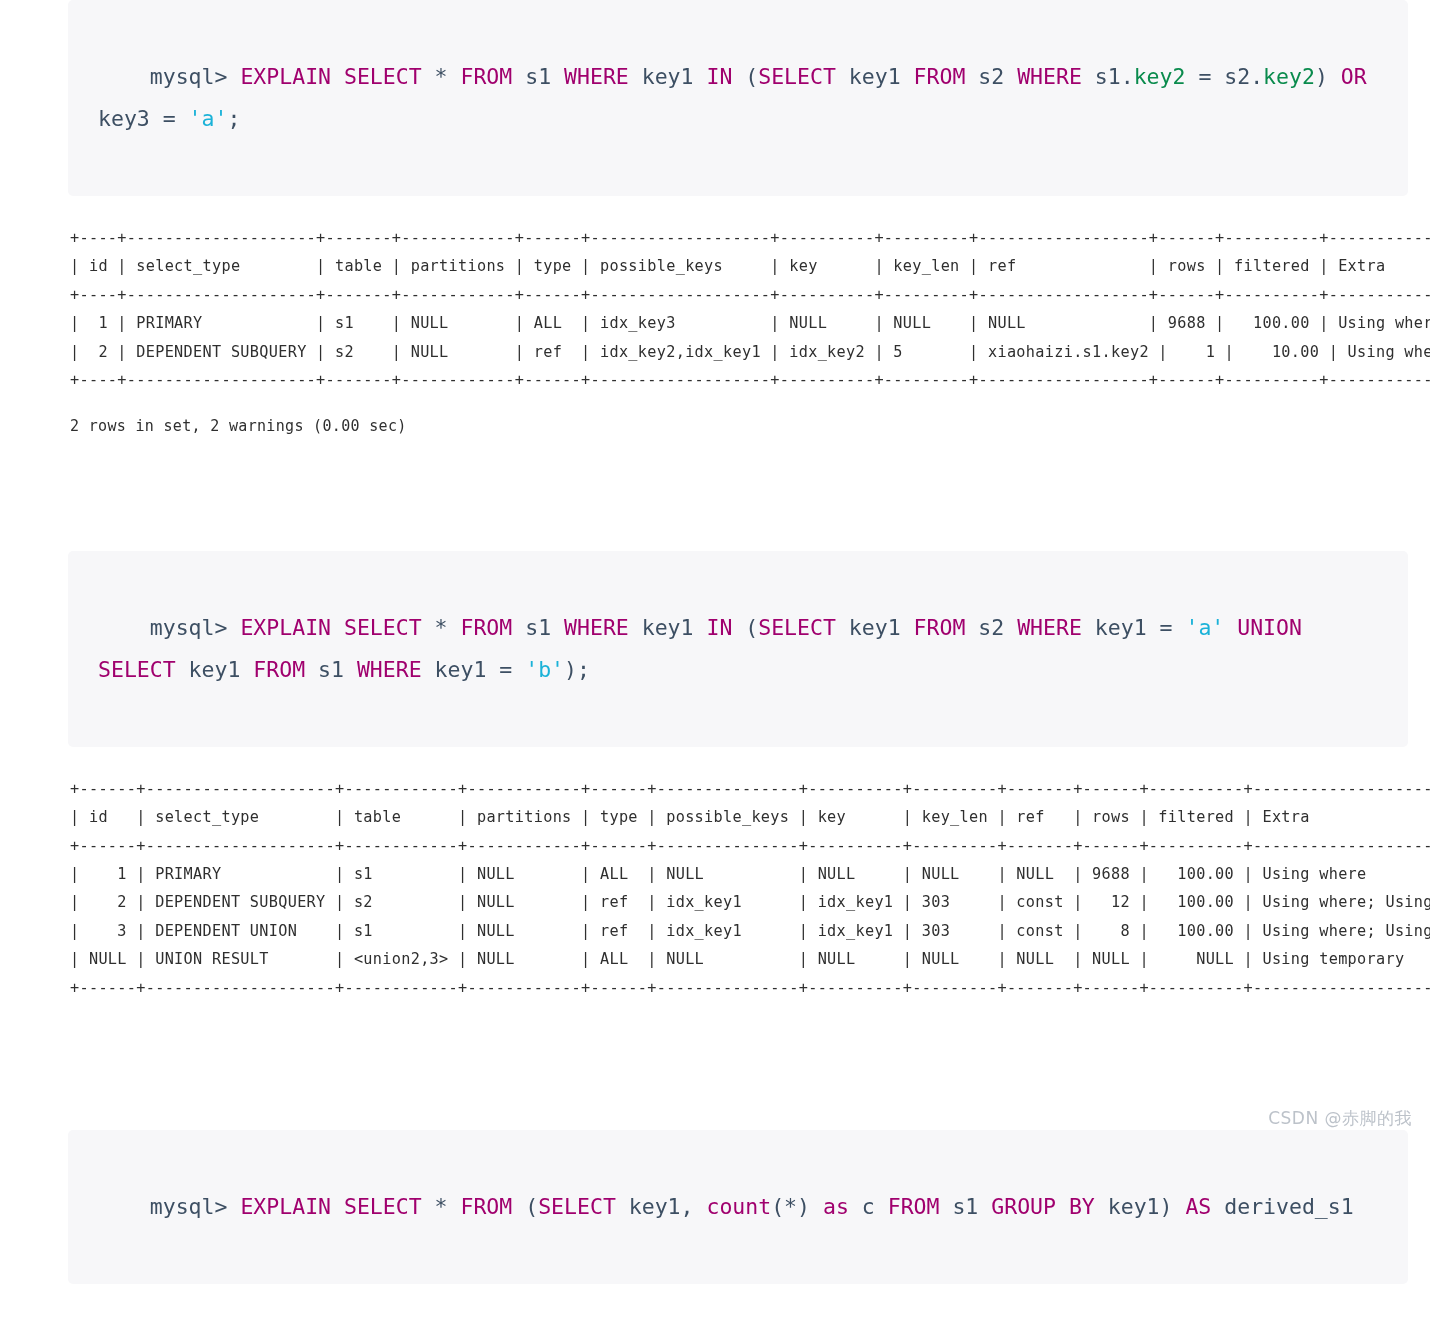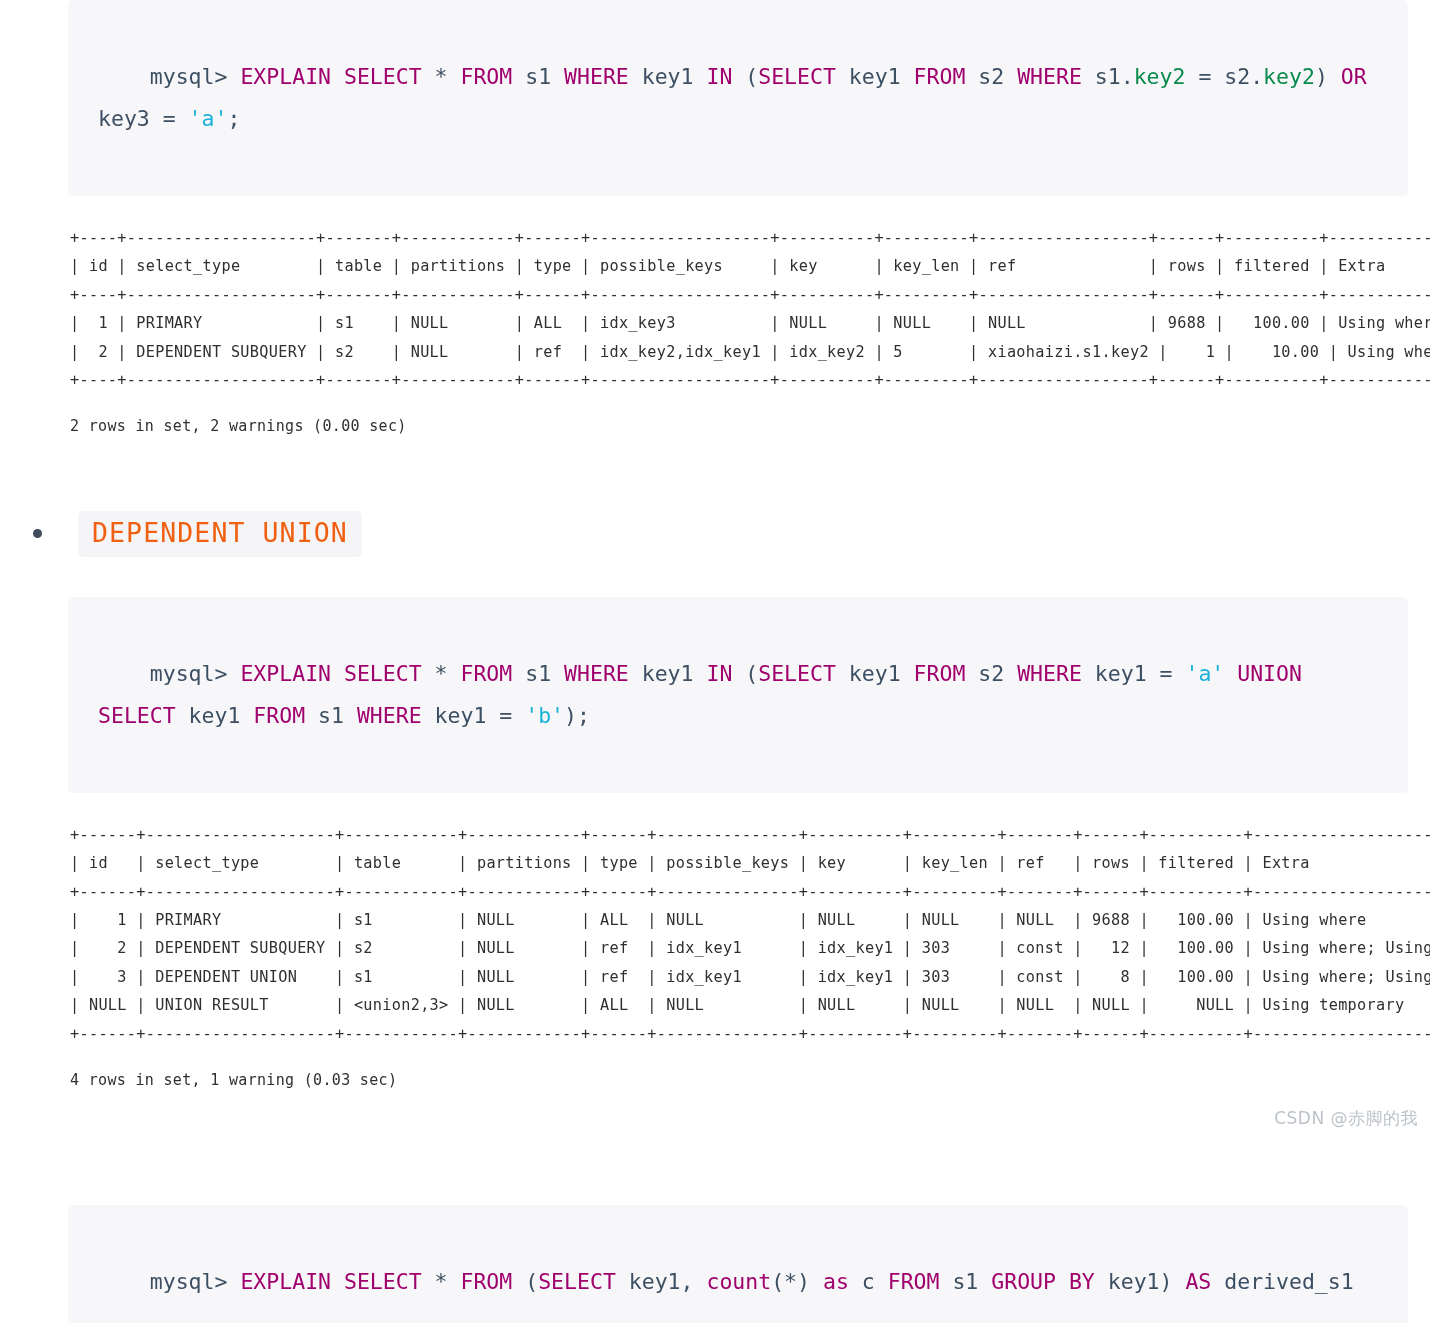--- a/index.html
+++ b/index.html
@@ -90,21 +90,21 @@
     display: inline-block;
   }
   .gap-18 { height: 18px; }
   .gap-28 { height: 28px; }
   .gap-40 { height: 40px; }
   .gap-70 { height: 70px; }
 
   
   .watermark {
     position: absolute;
-    right: 12px;
+    right: 18px;
     bottom: 8px;
     font-family: "DejaVu Sans", sans-serif;
     font-size: 17px;
     color: #b9bfc7;
     letter-spacing: 0.5px;
     white-space: nowrap;
     opacity: 0.95;
   }
 </style>
 </head>
@@ -124,45 +124,40 @@
 |  1 | PRIMARY            | s1    | NULL       | ALL  | idx_key3          | NULL     | NULL    | NULL             | 9688 |   100.00 | Using where |
 |  2 | DEPENDENT SUBQUERY | s2    | NULL       | ref  | idx_key2,idx_key1 | idx_key2 | 5       | xiaohaizi.s1.key2 |    1 |    10.00 | Using where |
 +----+--------------------+-------+------------+------+-------------------+----------+---------+------------------+------+----------+-------------+</div>
 
   <div class="gap-18"></div>
 
   <div class="statusline">2 rows in set, 2 warnings (0.00 sec)</div>
 
   <div class="gap-70"></div>
 
-  <div class="bullet-row">
-    <span class="bullet-dot"></span>
-    <span class="tag">DEPENDENT UNION</span>
-  </div>
 
   <div class="gap-40"></div>
 
   <div class="codeblock">
     <span><span class="ident">mysql&gt;</span><span class="punc"> </span><span class="kw">EXPLAIN SELECT</span><span class="punc"> </span><span class="ident">*</span><span class="punc"> </span><span class="kw">FROM</span><span class="ident"> s1 </span><span class="kw">WHERE</span><span class="ident"> key1 </span><span class="kw">IN</span><span class="punc"> (</span><span class="kw">SELECT</span><span class="ident"> key1 </span><span class="kw">FROM</span><span class="ident"> s2 </span><span class="kw">WHERE</span><span class="ident"> key1 = </span><span class="str">'a'</span><span class="punc"> </span><span class="kw">UNION SELECT</span><span class="ident"> key1 </span><span class="kw">FROM</span><span class="ident"> s1 </span><span class="kw">WHERE</span><span class="ident"> key1 = </span><span class="str">'b'</span><span class="punc">);</span></span>
   </div>
 
   <div class="gap-28"></div>
 
   <div class="console">+------+--------------------+------------+------------+------+---------------+----------+---------+-------+------+----------+--------------------------+
 | id   | select_type        | table      | partitions | type | possible_keys | key      | key_len | ref   | rows | filtered | Extra                    |
 +------+--------------------+------------+------------+------+---------------+----------+---------+-------+------+----------+--------------------------+
 |    1 | PRIMARY            | s1         | NULL       | ALL  | NULL          | NULL     | NULL    | NULL  | 9688 |   100.00 | Using where              |
 |    2 | DEPENDENT SUBQUERY | s2         | NULL       | ref  | idx_key1      | idx_key1 | 303     | const |   12 |   100.00 | Using where; Using index |
 |    3 | DEPENDENT UNION    | s1         | NULL       | ref  | idx_key1      | idx_key1 | 303     | const |    8 |   100.00 | Using where; Using index |
 | NULL | UNION RESULT       | &lt;union2,3&gt; | NULL       | ALL  | NULL          | NULL     | NULL    | NULL  | NULL |     NULL | Using temporary          |
 +------+--------------------+------------+------------+------+---------------+----------+---------+-------+------+----------+--------------------------+</div>
 
   <div class="gap-18"></div>
 
-  <div class="statusline">4 rows in set, 1 warning (0.03 sec)</div>
 
   <div class="gap-70"></div>
 
 
   <div class="gap-40"></div>
 
   <div class="codeblock">
     <span><span class="ident">mysql&gt;</span><span class="punc"> </span><span class="kw">EXPLAIN SELECT</span><span class="punc"> </span><span class="ident">*</span><span class="punc"> </span><span class="kw">FROM</span><span class="punc"> (</span><span class="kw">SELECT</span><span class="ident"> key1, </span><span class="kw">count</span><span class="ident">(*) </span><span class="kw">as</span><span class="ident"> c </span><span class="kw">FROM</span><span class="ident"> s1 </span><span class="kw">GROUP BY</span><span class="ident"> key1) </span><span class="kw">AS</span><span class="ident"> derived_s1 </span></span>
   </div>
 

